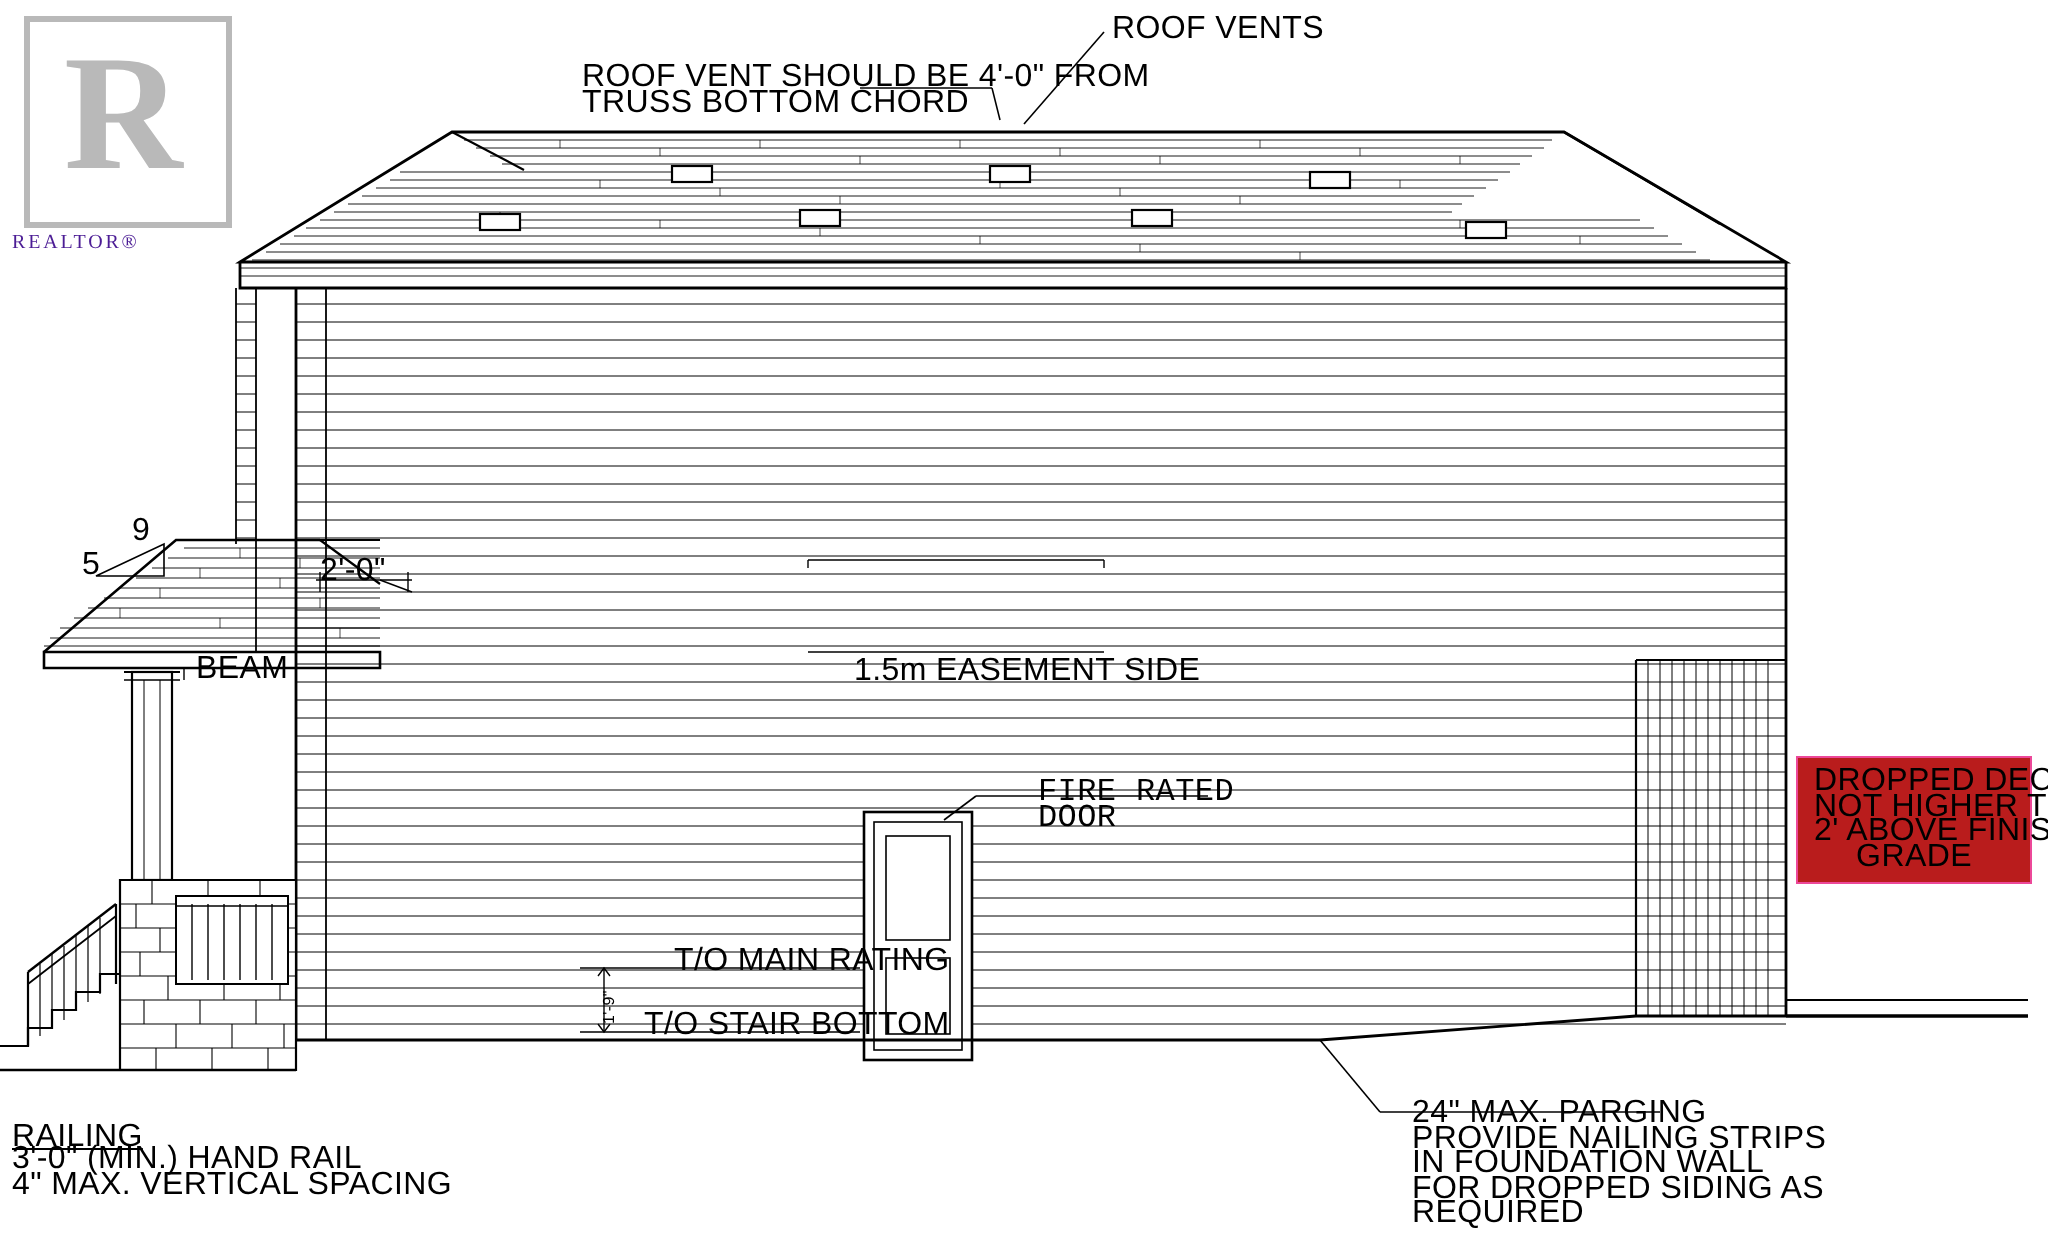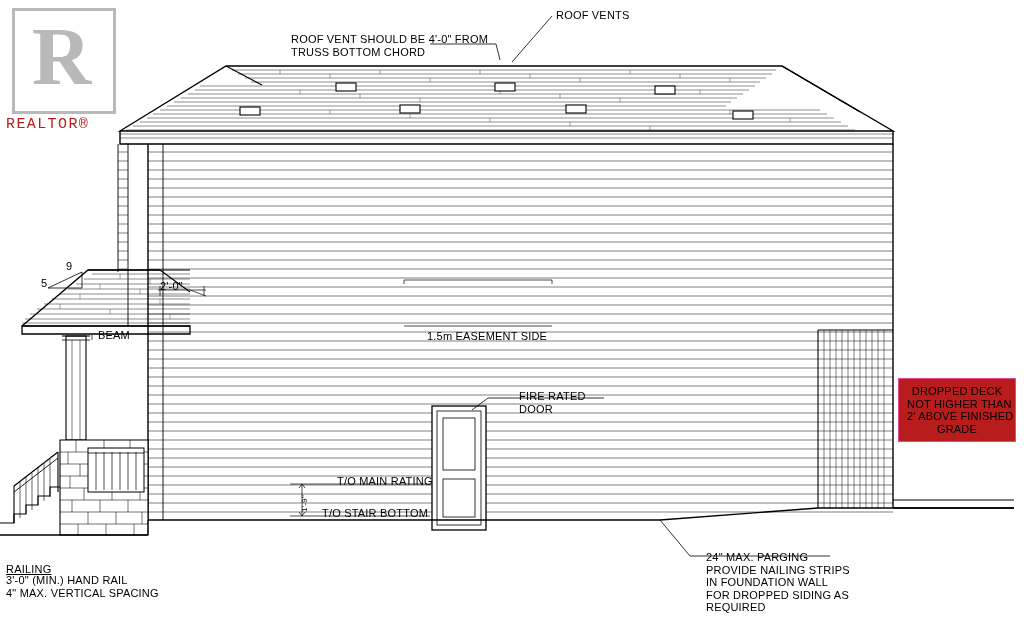--- a/index.html
+++ b/index.html
@@ -13,21 +13,21 @@
   #sheet {
     position: relative;
     width: 1024px;
     height: 623px;
     background: #ffffff;
     overflow: hidden;
   }
   .lbl {
     position: absolute;
     font-family: "Liberation Sans", sans-serif;
-    font-size: 11px;
+    font-size: 16px;
     line-height: 12.5px;
     color: #000000;
     white-space: pre;
     letter-spacing: 0.2px;
   }
   .lbl.tiny {
     font-size: 8px;
     line-height: 9px;
   }
   .boxed {
@@ -70,24 +70,24 @@
     font-family: "Liberation Serif", serif;
     font-size: 82px;
     font-weight: bold;
     color: #b9b9b9;
     line-height: 82px;
   }
   #watermark .wm-text {
     position: absolute;
     left: 0px;
     top: 108px;
-    font-family: Liberation Mono, monospace;
-    font-size: 15px;
+    font-family: Liberation Serif, serif;
+    font-size: 10px;
     letter-spacing: 1.4px;
-    color: #b91c1c;
+    color: #4c1d95;
   }
   .vert {
     transform: rotate(-90deg);
     transform-origin: left top;
   }
 </style>
 </head>
 <body>
 
 <div id="sheet">
@@ -397,21 +397,21 @@
   </div>
 
   <div class="lbl" style="left:556px; top:9px;">ROOF VENTS</div>
 
   <div class="lbl" style="left:291px; top:33px; text-align:left;">ROOF VENT SHOULD BE 4'-0" FROM
 TRUSS BOTTOM CHORD</div>
 
 
   <div class="lbl" style="left:427px; top:330px;text-align:center;">1.5m EASEMENT SIDE</div>
 
-  <div class="lbl" style="left:519px; top:390px;">FIRE RATED
+  <div class="lbl" style="left:519px; top:390px;font-family:Liberation Mono, monospace;">FIRE RATED
 DOOR</div>
 
   <div class="lbl" style="left:98px; top:329px;text-align:right;">BEAM</div>
 
   <div class="lbl" style="left:160px; top:280px;">2'-0"</div>
 
   <div class="lbl" style="left:66px; top:260px;">9</div>
   <div class="lbl" style="left:41px; top:277px;">5</div>
 
   <div class="lbl" style="left:337px; top:475px;">T/O MAIN RATING</div>

